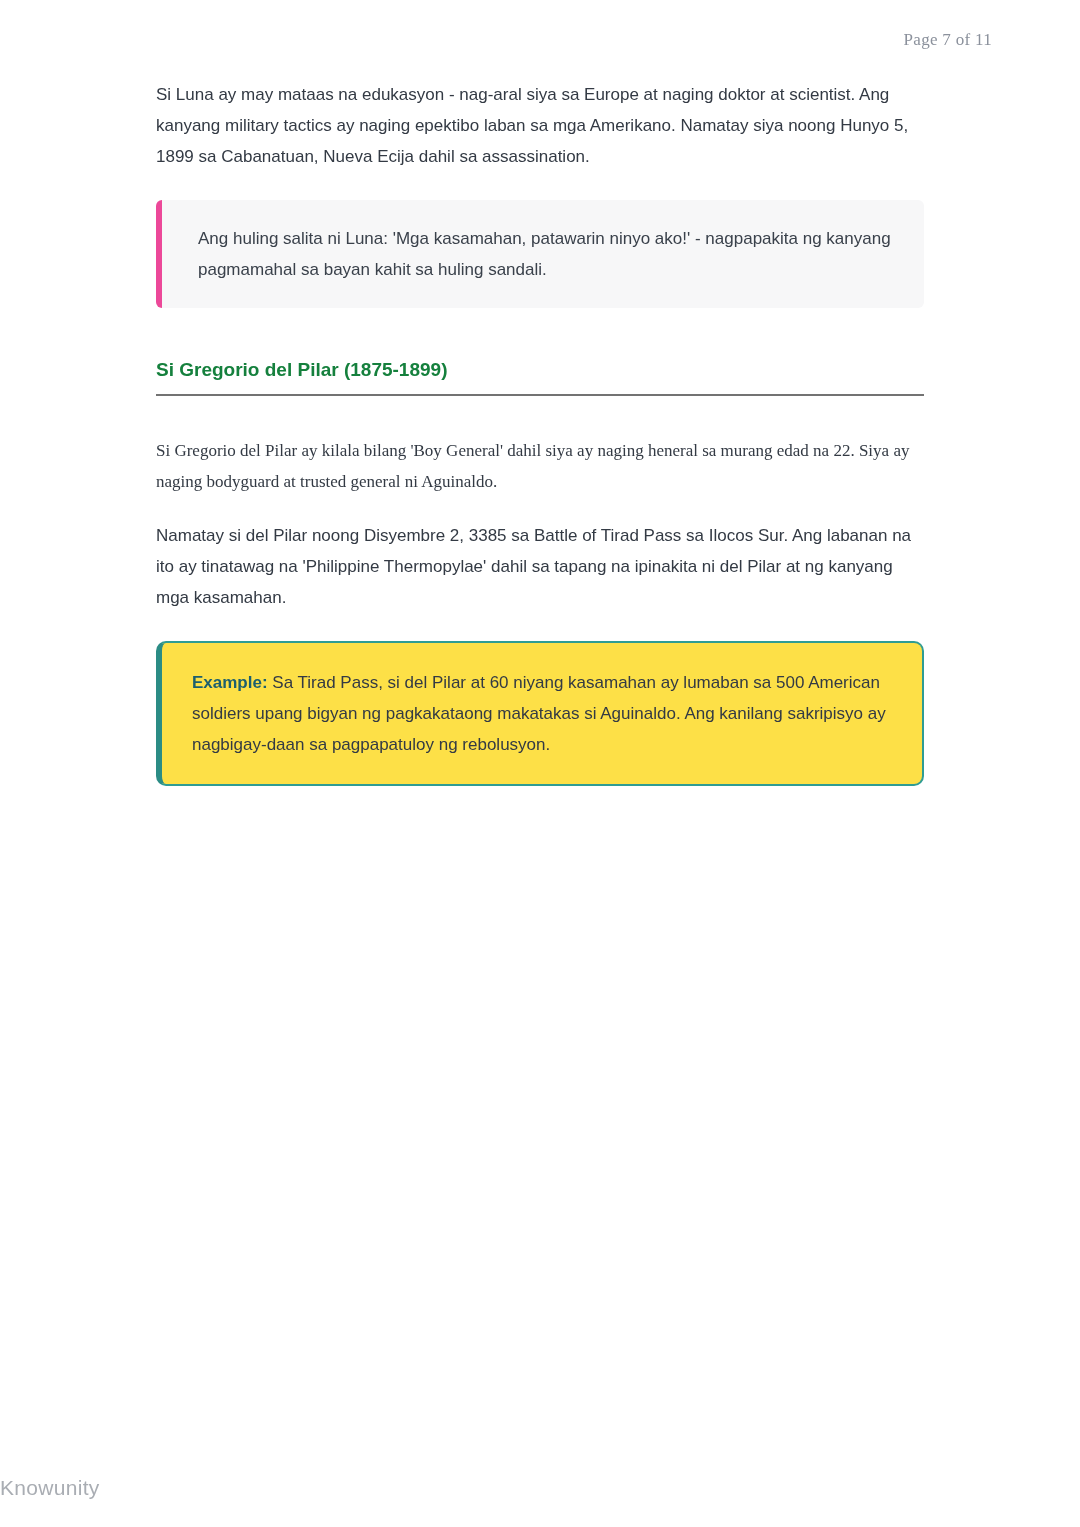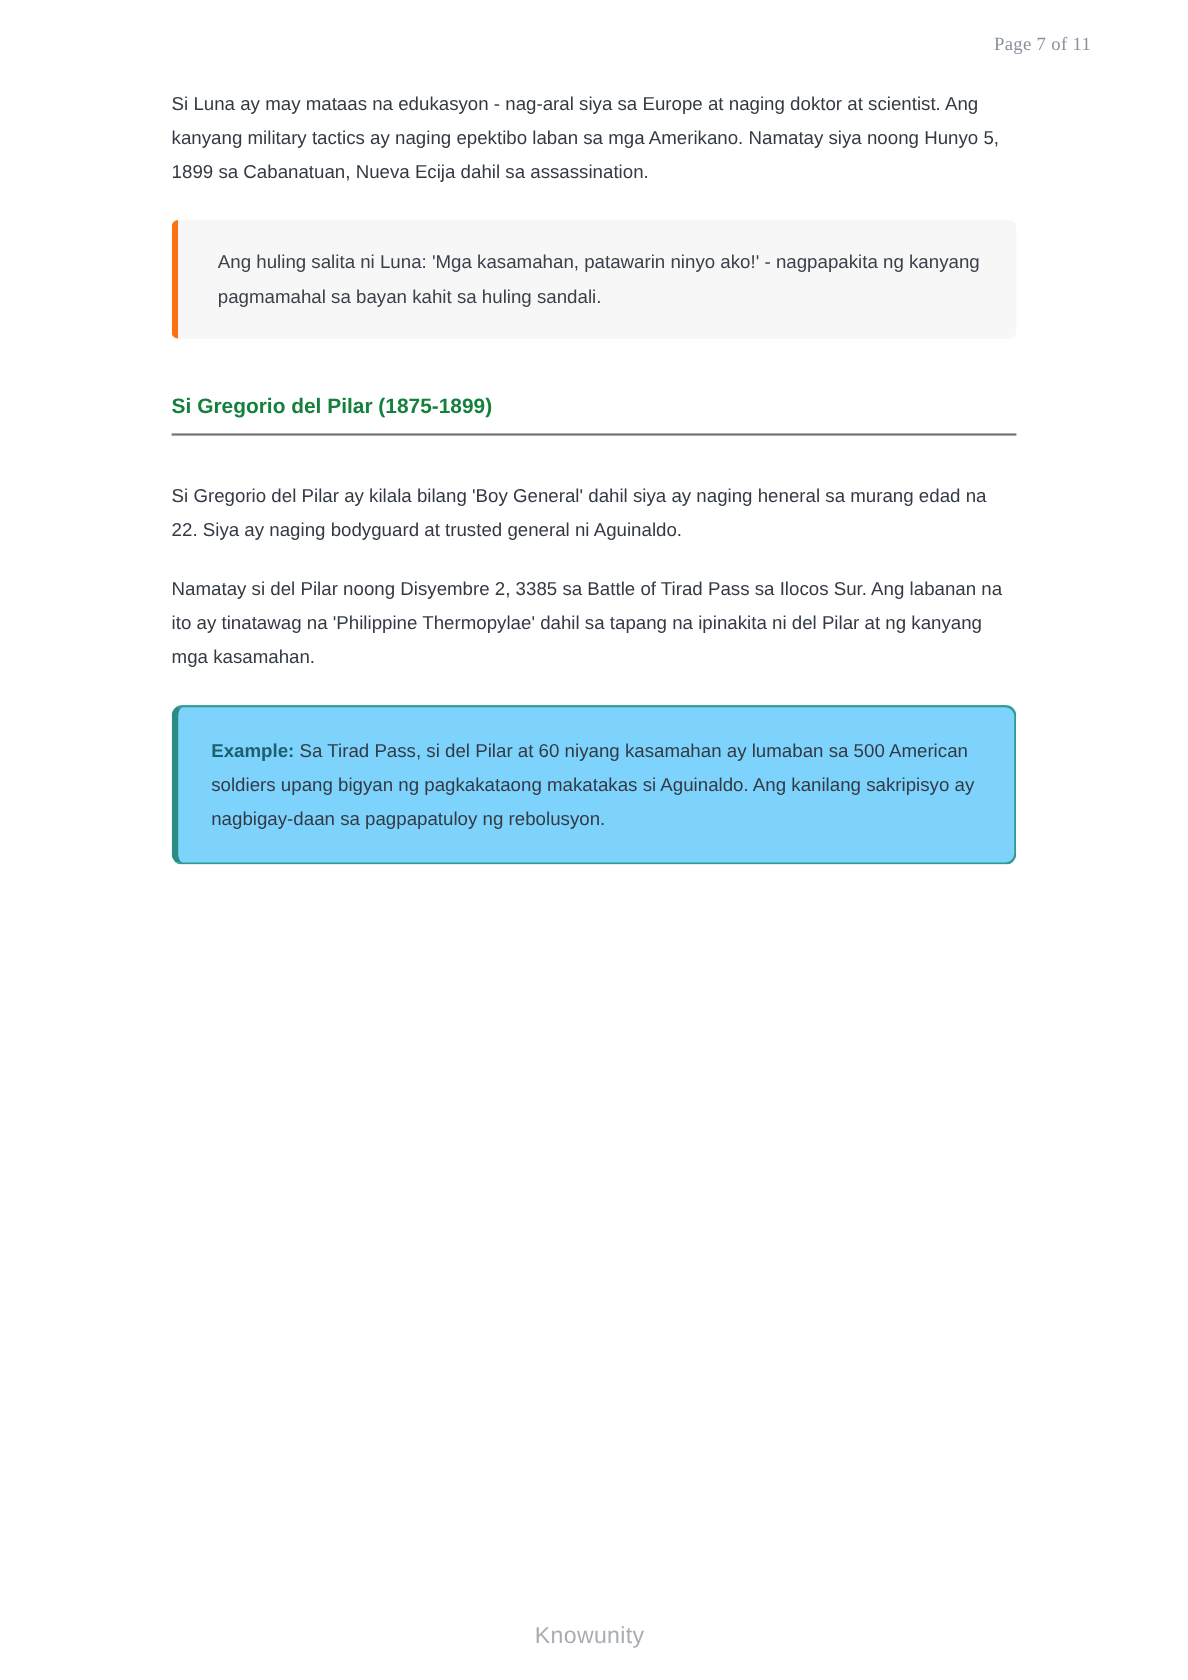--- a/index.html
+++ b/index.html
@@ -31,55 +31,55 @@
     width: 768px;
   }
   .body-paragraph {
     font-size: 17px;
     line-height: 31px;
     color: #333a44;
   }
   .quote-callout {
     margin-top: 28px;
     background: #f7f7f8;
-    border-left: 6px solid #f97316;
+    border-left: 6px solid #ec4899;
     border-radius: 6px;
     padding: 23px 24px 23px 36px;
   }
   .quote-callout .body-paragraph {
     color: #3a414b;
   }
   .section-heading {
     margin-top: 51px;
     font-size: 19px;
     font-weight: bold;
     color: #15803d;
     padding-bottom: 13px;
     border-bottom: 2px solid #737373;
   }
-  .para-after-heading { margin-top: 39px; }
+  .para-after-heading { margin-top: 39px; font-family: Liberation Serif, serif; }
   .para-gap { margin-top: 23px; }
   .example-callout {
     margin-top: 28px;
-    background: #7dd3fc;
+    background: #fde047;
     border: 2px solid #2f9c93;
     border-left: 6px solid #2b8c85;
     border-radius: 10px;
     padding: 24px 28px 24px 30px;
   }
   .example-label {
     font-weight: bold;
     color: #1c5f6e;
   }
   .footer-brand {
     position: absolute;
     bottom: 27px;
     left: 0;
     width: 100%;
-    text-align: center;
+    text-align: left;
     font-size: 21px;
     color: #a9adb3;
     letter-spacing: 0.3px;
   }
 </style>
 </head>
 <body>
 
 <div class="page">
 

